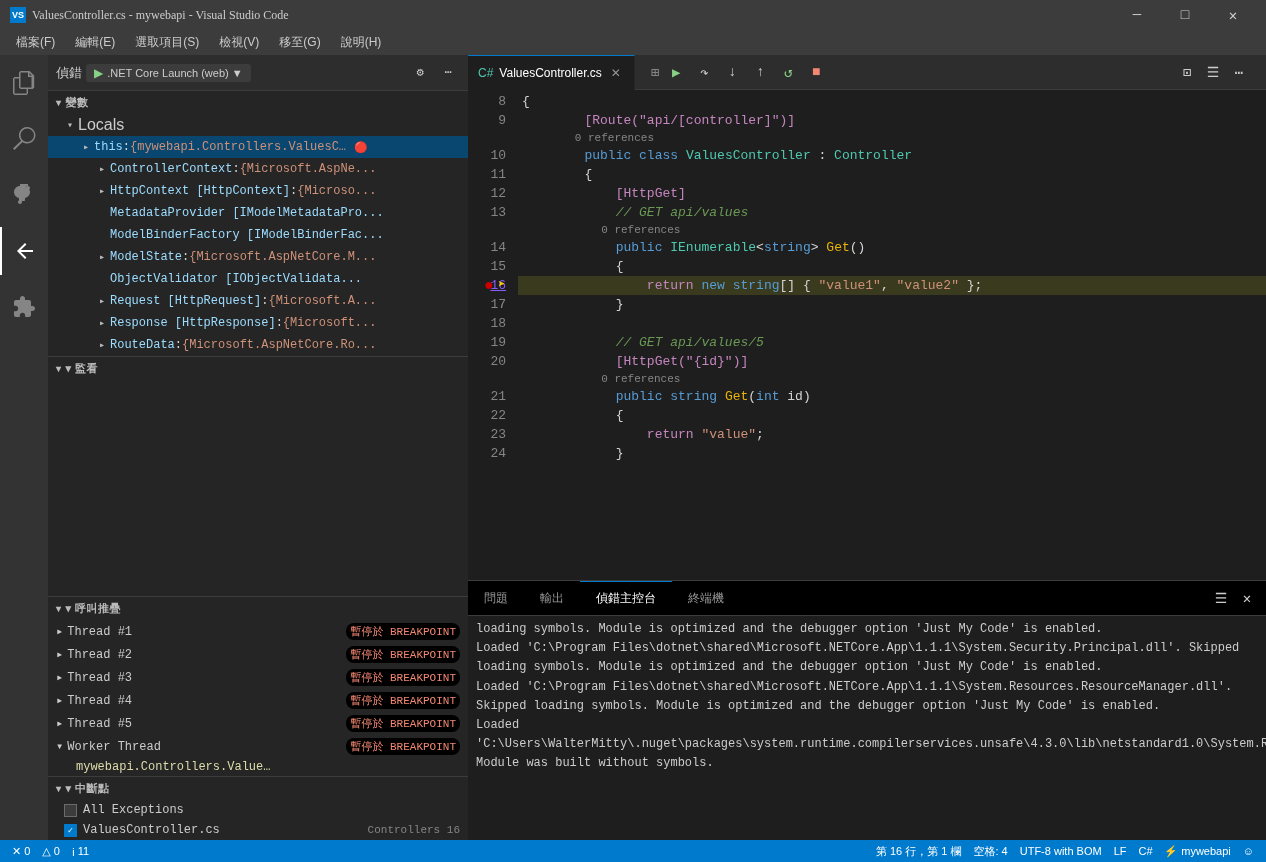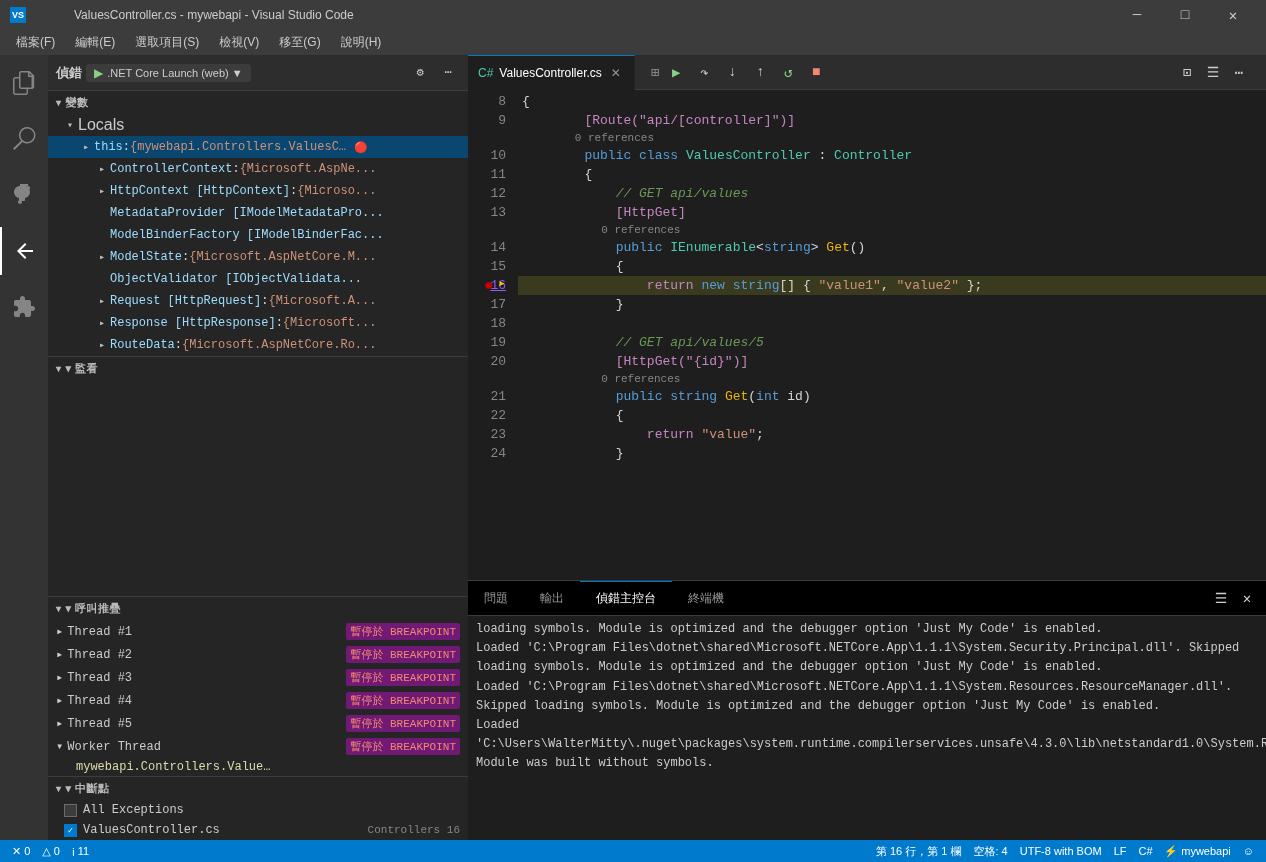--- a/index.html
+++ b/index.html
@@ -2,21 +2,21 @@
 <html><head>
   <meta charset="utf-8">
   <style>
     * { margin: 0; padding: 0; box-sizing: border-box; }
     body { font-family: 'Consolas', 'Courier New', monospace; background: #1e1e1e; color: #d4d4d4; font-size: 12px; overflow: hidden; width: 1266px; height: 862px; display: flex; flex-direction: column; }
 
     
     .title-bar { background: #3c3c3c; height: 30px; display: flex; align-items: center; padding: 0 10px; justify-content: space-between; flex-shrink: 0; }
     .title-bar-left { display: flex; align-items: center; gap: 6px; color: #cccccc; font-size: 12px; font-family: 'Segoe UI', sans-serif; }
     .title-bar-icon { width: 16px; height: 16px; background: #007acc; display: flex; align-items: center; justify-content: center; color: white; font-size: 9px; font-weight: bold; }
-    .title-bar-title { color: #cccccc; font-size: 12px; font-family: Liberation Sans, sans-serif; margin-left: 42px; }
+    .title-bar-title { color: #cccccc; font-size: 12px; font-family: Liberation Serif, serif; }
     .title-bar-controls { display: flex; gap: 2px; }
     .title-btn { width: 46px; height: 30px; display: flex; align-items: center; justify-content: center; cursor: pointer; color: #cccccc; font-size: 14px; }
 
     
     .menu-bar { background: #3c3c3c; height: 25px; display: flex; align-items: center; padding: 0 8px; gap: 4px; flex-shrink: 0; }
     .menu-item { padding: 2px 8px; color: #cccccc; cursor: pointer; font-family: 'Segoe UI', sans-serif; font-size: 12px; }
 
     
     .main-layout { display: flex; flex: 1; overflow: hidden; }
 
@@ -39,21 +39,21 @@
     .section-header { display: flex; align-items: center; padding: 4px 8px; cursor: pointer; user-select: none; color: #bbbbbb; font-family: 'Segoe UI', sans-serif; font-size: 11px; font-weight: bold; letter-spacing: 0.5px; text-transform: uppercase; }
     .section-header .chevron { margin-right: 4px; font-size: 10px; }
     .tree-item { display: flex; align-items: center; padding: 2px 0 2px 8px; cursor: pointer; height: 22px; }
     .tree-item .chevron { color: #bbbbbb; font-size: 10px; margin-right: 2px; width: 12px; text-align: center; }
 
     
     .call-stack-section { border-top: 1px solid #3c3c3c; flex-shrink: 0; }
     .call-stack-items { overflow-y: auto; max-height: 250px; }
     .thread-item { display: flex; align-items: center; padding: 3px 8px; cursor: pointer; justify-content: space-between; }
     .thread-item .thread-name { color: #cccccc; font-size: 12px; display: flex; align-items: center; gap: 4px; }
-    .thread-item .thread-status { color: #f48771; font-size: 11px; background: #701a75; padding: 1px 4px; border-radius: 2px; }
+    .thread-item .thread-status { color: #f48771; font-size: 11px; background: #000000; padding: 1px 4px; border-radius: 8px; }
     .stack-frame { display: flex; align-items: center; padding: 2px 8px 2px 28px; cursor: pointer; justify-content: space-between; }
     .stack-frame .frame-name { color: #dcdcaa; font-size: 12px; white-space: nowrap; overflow: hidden; text-overflow: ellipsis; max-width: 200px; }
     .stack-frame .frame-source { color: #858585; font-size: 11px; }
 
     
     .bp-item { display: flex; align-items: center; padding: 3px 8px 3px 16px; cursor: pointer; gap: 6px; }
     .bp-checkbox { width: 13px; height: 13px; border: 1px solid #6b6b6b; background: #3c3c3c; display: flex; align-items: center; justify-content: center; flex-shrink: 0; }
     .bp-checkbox.checked { background: #007acc; border-color: #007acc; }
     .bp-checkbox.checked::after { content: '✓'; color: white; font-size: 9px; }
     .bp-label { color: #cccccc; font-size: 12px; }
@@ -171,21 +171,21 @@
     <div class="activity-icon">
       <svg width="24" height="24" viewBox="0 0 24 24" fill="currentColor">
           <path d="M20.5 11H19V7c0-1.1-.9-2-2-2h-4V3.5C13 2.12 11.88 1 10.5 1S8 2.12 8 3.5V5H4c-1.1 0-1.99.9-1.99 2v3.8H3.5c1.49 0 2.7 1.21 2.7 2.7s-1.21 2.7-2.7 2.7H2V20c0 1.1.9 2 2 2h3.8v-1.5c0-1.49 1.21-2.7 2.7-2.7 1.49 0 2.7 1.21 2.7 2.7V22H17c1.1 0 2-.9 2-2v-4h1.5c1.38 0 2.5-1.12 2.5-2.5S21.88 11 20.5 11z"></path>
         </svg>
     </div>
   </div>
 
   <div class="sidebar">
 
     <div class="debug-toolbar">
-      <span style="color:#cccccc; font-family:'Segoe UI',sans-serif; font-size:13px; font-weight:700;">偵錯</span>
+      <span style="color:#cccccc; font-family:'Segoe UI',sans-serif; font-size:13px; font-weight:400;">偵錯</span>
       <div class="debug-session">
         <span style="color:#89d185; font-size:12px;">▶</span>
         <span>.NET Core Launch (web) ▼</span>
       </div>
       <div class="debug-btn gear-btn">⚙</div>
       <div class="debug-btn">⋯</div>
     </div>
 
     <div class="sidebar-top">
 
@@ -399,25 +399,25 @@
 
           <div class="code-line">
             <span>        </span><span class="kw">public</span><span> </span><span class="kw">class</span><span> </span><span class="cls">ValuesController</span><span> : </span><span class="cls">Controller</span>
           </div>
 
           <div class="code-line">
             <span>        </span><span class="punct">{</span>
           </div>
 
           <div class="code-line">
+            <span>            </span><span class="attr">[HttpGet]</span>
+          </div>
+
+          <div class="code-line">
             <span>            </span><span class="comment">// GET api/values</span>
-          </div>
-
-          <div class="code-line">
-            <span>            </span><span class="attr">[HttpGet]</span>
           </div>
 
           <div class="code-line" style="height:16px;">
             <span style="color:#858585; font-size:11px;">            0 references</span>
           </div>
 
           <div class="code-line">
             <span>            </span><span class="kw">public</span><span> </span><span class="cls">IEnumerable</span><span class="punct">&lt;</span><span class="kw">string</span><span class="punct">&gt;</span><span> </span><span class="method">Get</span><span class="punct">()</span>
           </div>
 

